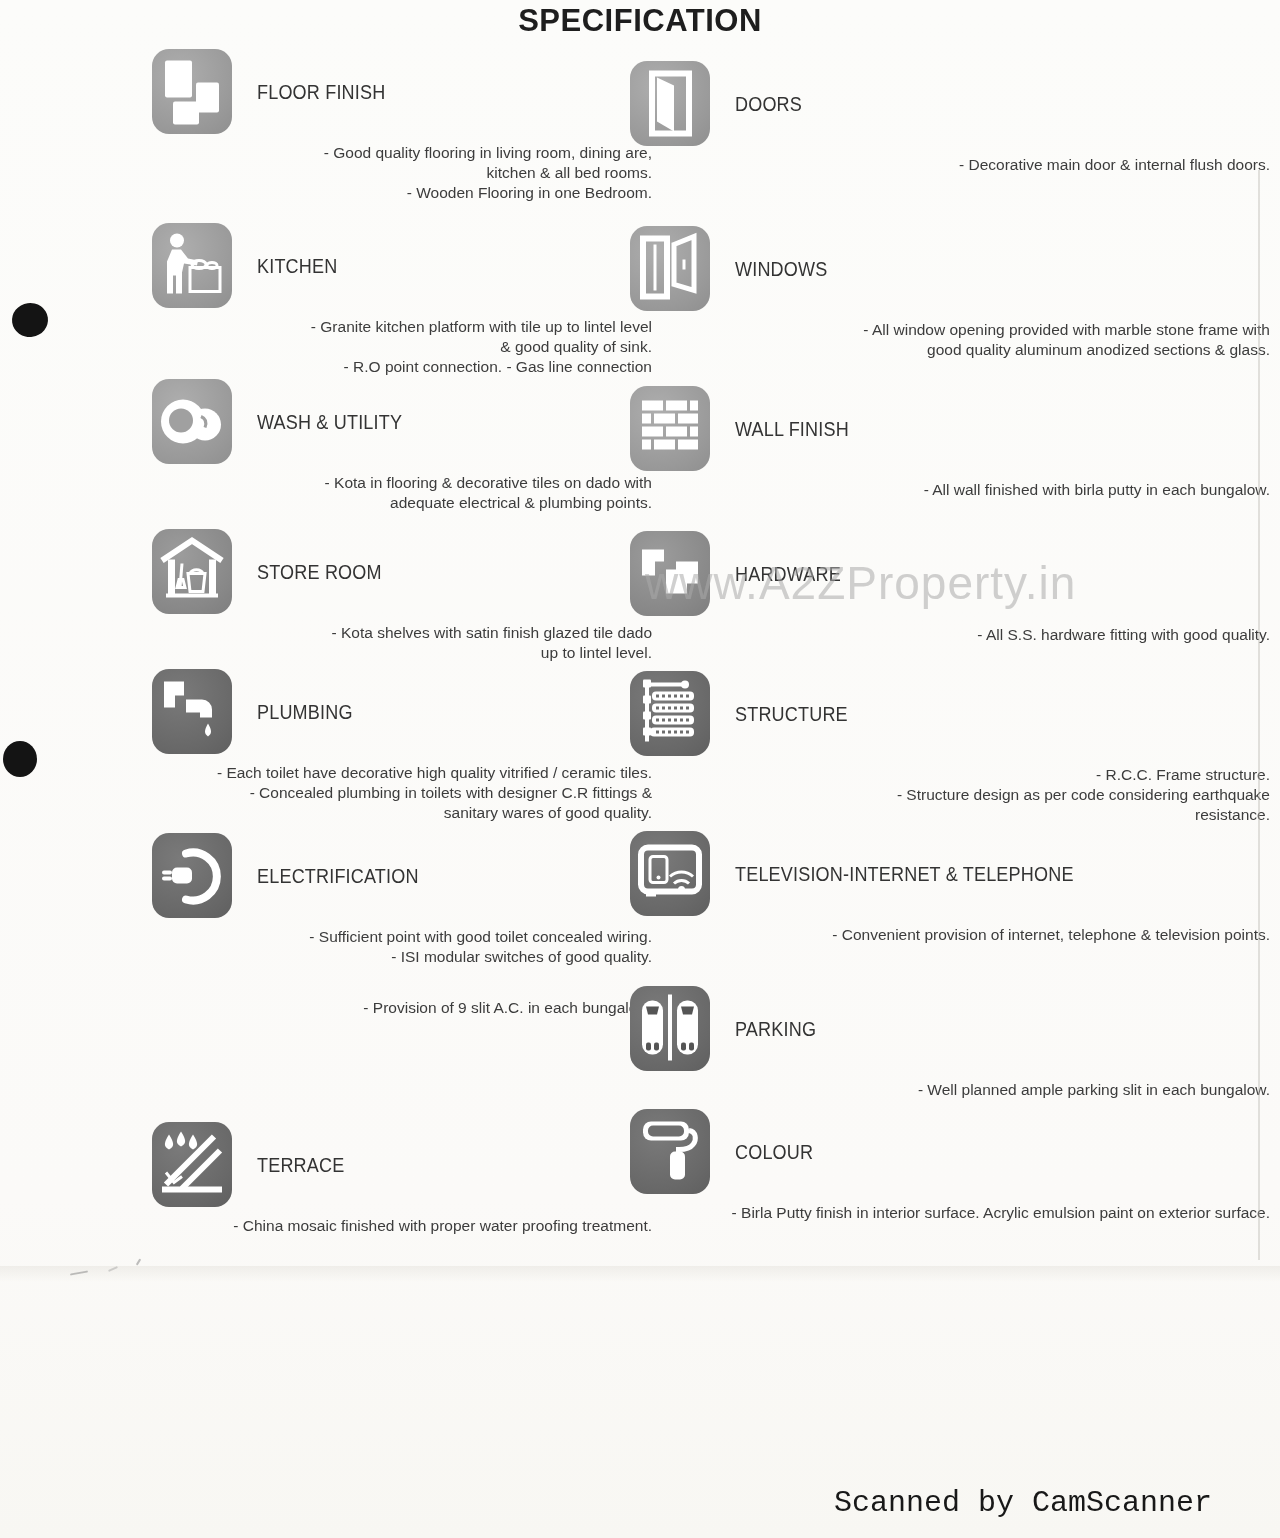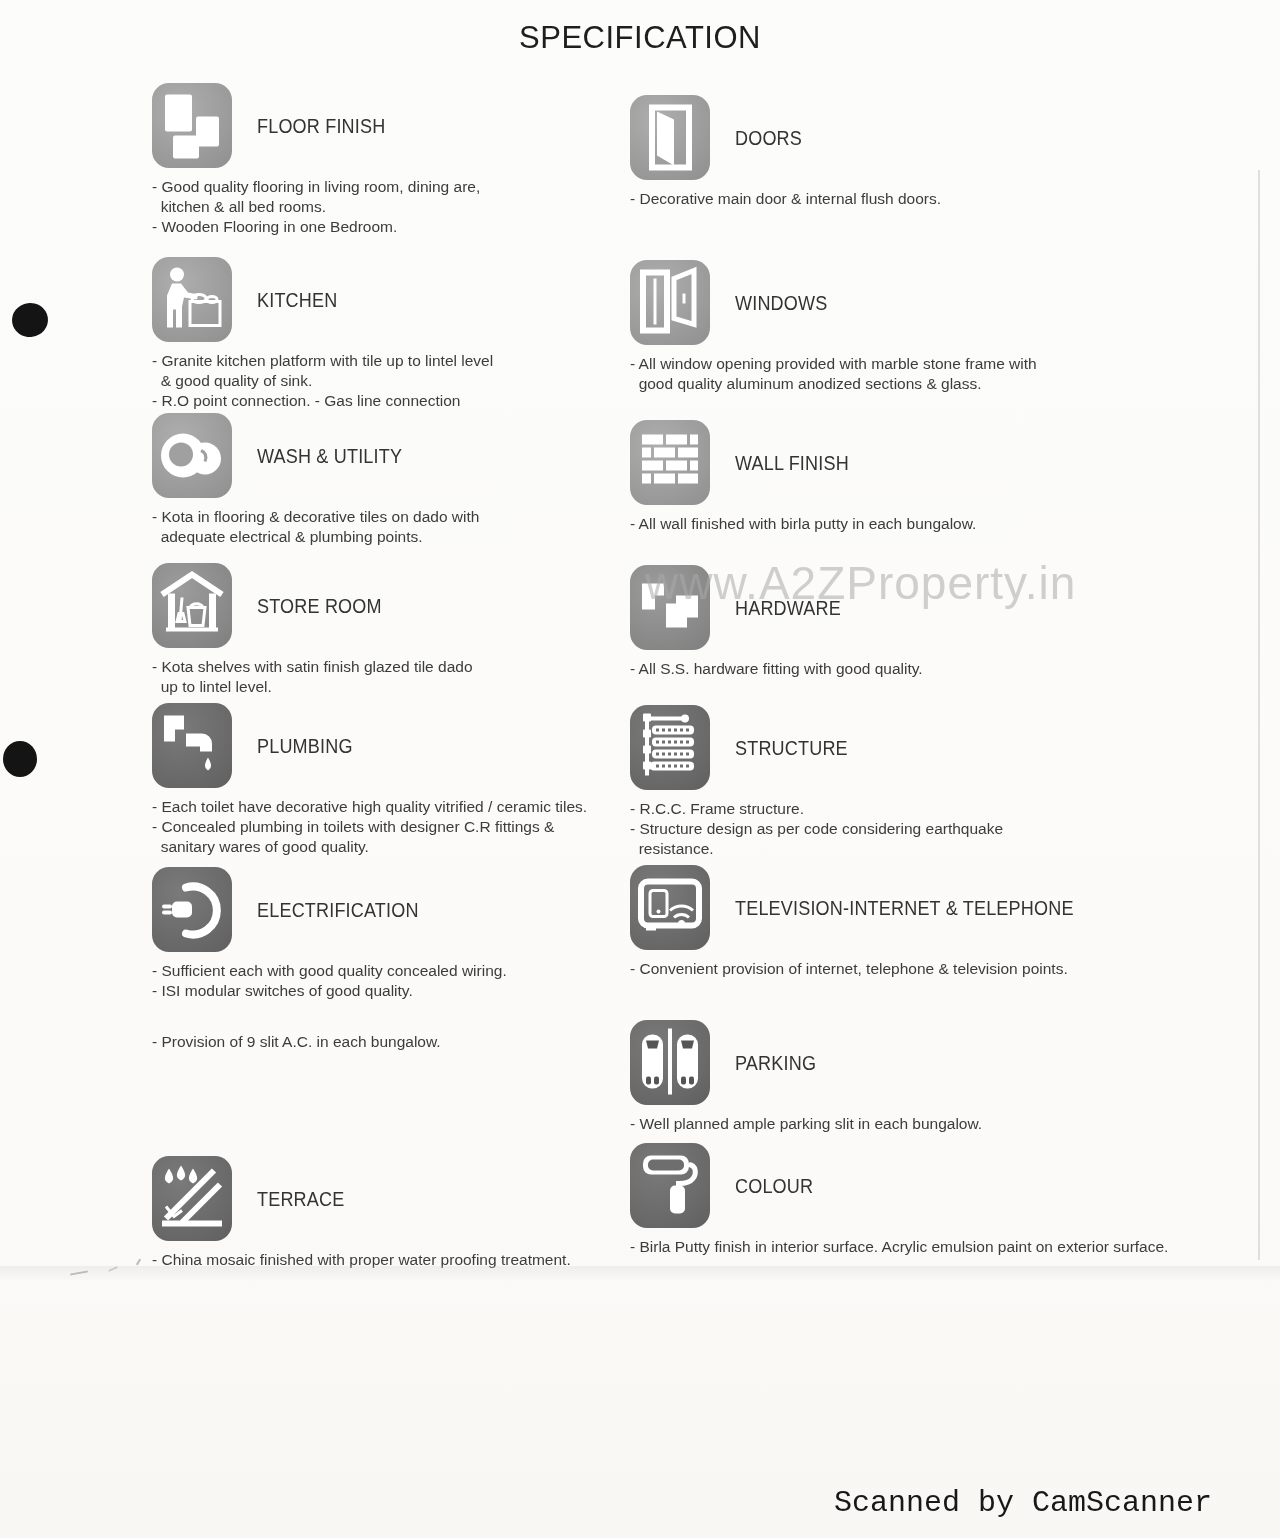--- a/index.html
+++ b/index.html
@@ -2,24 +2,24 @@
 <html><head>
 <meta charset="utf-8">
 <style>
   html,body{margin:0;padding:0;background:#e8e6e1;}
   .page{
     position:relative;width:1280px;height:1538px;margin:0 auto;
     background:linear-gradient(180deg,#fcfcfa 0%,#fbfaf8 78%,#f8f7f3 100%);
     font-family:"Liberation Sans", sans-serif;overflow:hidden;
   }
   .title{
-    margin:17px;padding-top:3px;text-align:center;
-    font-size:31px;line-height:36px;font-weight:400;letter-spacing:.5px;color:#1e1e1e;
-  }
-  .cols{display:flex;align-items:flex-start;padding-left:152px;}
+    margin:0;padding-top:3px;text-align:center;
+    font-size:31px;line-height:36px;font-weight:700;letter-spacing:.5px;color:#1e1e1e;
+  }
+  .cols{display:flex;align-items:flex-start;padding-left:152px;text-align:right;}
   .col{box-sizing:border-box;}
   .col.left{width:478px;padding-top:10px;}
   .col.right{width:640px;padding-top:22px;}
   section.spec{box-sizing:border-box;}
   .col.left section:nth-of-type(1){height:174px}
   .col.left section:nth-of-type(2){height:156px}
   .col.left section:nth-of-type(3){height:150px}
   .col.left section:nth-of-type(4){height:140px}
   .col.left section:nth-of-type(5){height:164px}
   .col.left section:nth-of-type(6){height:156px}
@@ -184,21 +184,21 @@
                 <path d="M34,20 A24,24 0 1 1 34,66" fill="none" stroke="#fff" stroke-width="8" stroke-linecap="round"></path>
                 <g fill="#fff">
                   <rect x="20" y="34" width="20" height="16" rx="5"></rect>
                   <rect x="10" y="37" width="10" height="4" rx="2"></rect>
                   <rect x="10" y="43" width="10" height="4" rx="2"></rect>
                 </g>
               </svg>
           </div>
           <h2 class="spec-title">ELECTRIFICATION</h2>
         </div>
-        <p class="desc">- Sufficient each with good quality concealed wiring.
+        <p class="desc">- Sufficient point with good toilet concealed wiring.
 - ISI modular switches of good quality.</p>
       </section>
 
       <section class="spec">
         <p class="desc">- Provision of 9 slit A.C. in each bungalow.</p>
       </section>
 
       <section class="spec">
         <div class="spec-head">
           <div class="icon dark">

